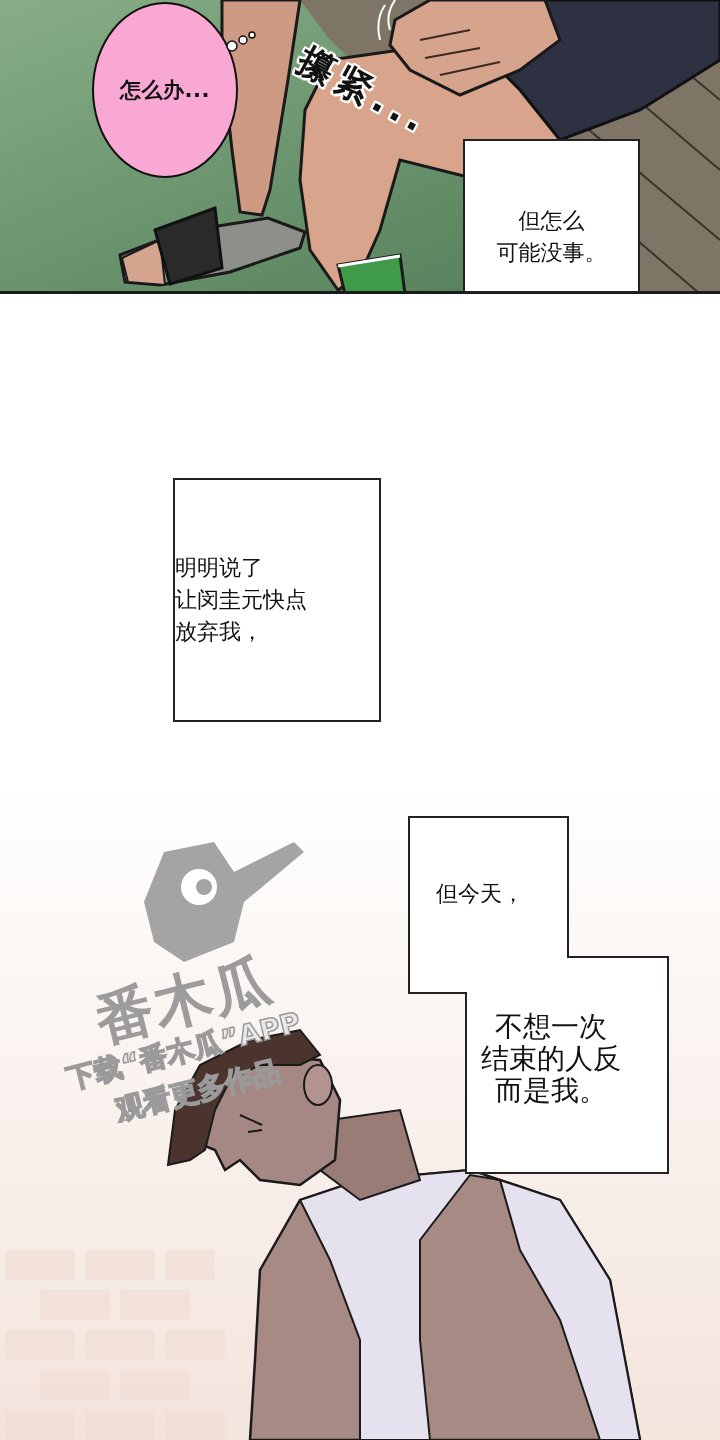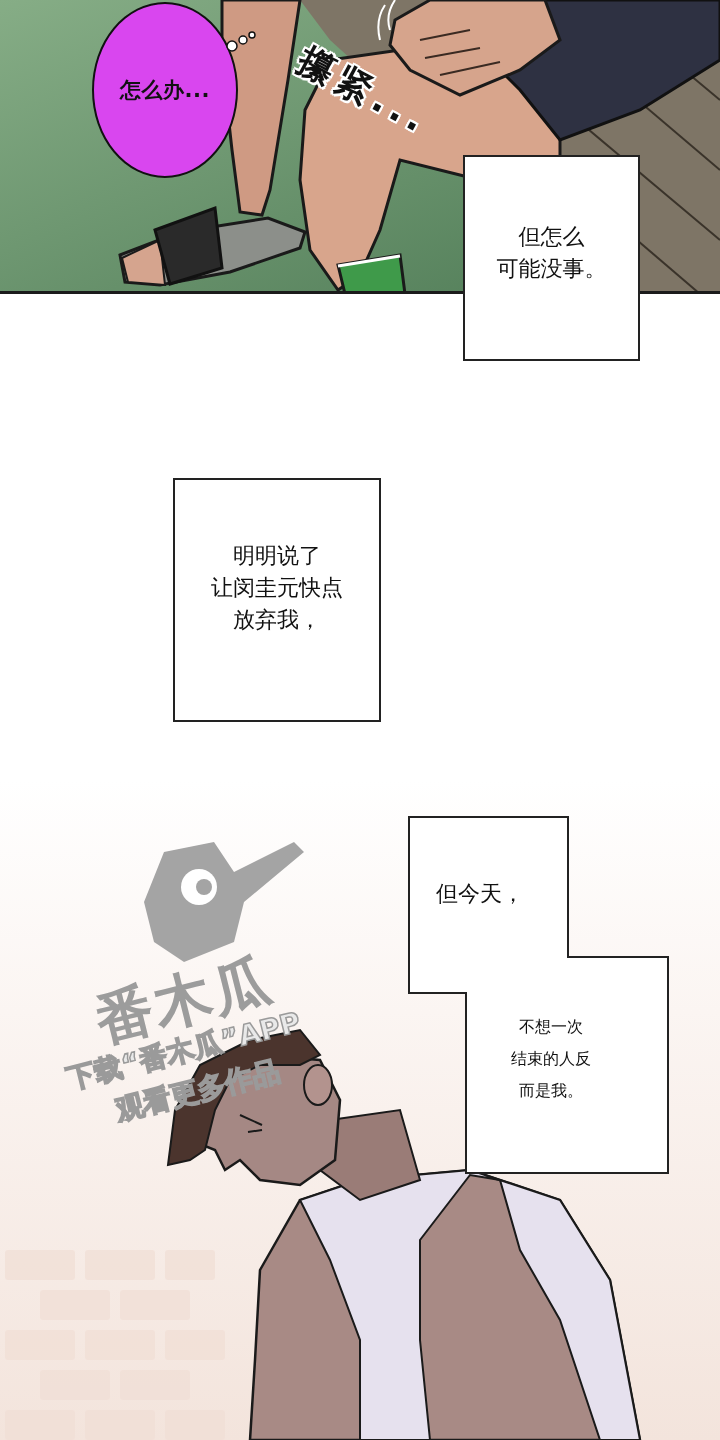--- a/index.html
+++ b/index.html
@@ -7,50 +7,50 @@
   body { position:relative; font-family:"DejaVu Sans","Liberation Sans",sans-serif; }
 
   .page { position:relative; width:720px; height:1440px; background:#ffffff; }
 
   
   .panel-top { position:absolute; left:0; top:0; width:720px; height:294px; overflow:hidden;
     background:#7fa87f; border-bottom:3px solid #1b1b1b; }
   .panel-top svg { position:absolute; left:0; top:0; }
 
   .speech-bubble { position:absolute; left:92px; top:2px; width:146px; height:176px;
-    background:#d946ef; border:2px solid #111; border-radius:50%;
+    background:#f9a8d4; border:2px solid #111; border-radius:50%;
     display:flex; align-items:center; justify-content:center; }
   .speech-bubble span { font-size:21px; color:#111; font-weight:bold; letter-spacing:0.5px; }
 
   .sfx { position:absolute; left:312px; top:36px; width:140px; height:130px;
     transform:rotate(28deg); transform-origin:left top; }
   .sfx span { display:block; font-size:36px; font-weight:900; color:#111;
     text-shadow: -2px -2px 0 #fff, 2px -2px 0 #fff, -2px 2px 0 #fff, 2px 2px 0 #fff,
                  0 -2px 0 #fff, 0 2px 0 #fff, -2px 0 0 #fff, 2px 0 0 #fff;
     letter-spacing:6px; white-space:nowrap; }
 
   .caption { position:absolute; background:#fff; border:2px solid #222; }
   .caption .txt { position:absolute; font-size:22px; line-height:32px; color:#111; white-space:pre; }
 
-  .caption-1 { left:463px; top:155px; width:177px; height:206px; z-index:3; }
+  .caption-1 { left:463px; top:139px; width:177px; height:154px; z-index:3; }
   .caption-1 .txt { left:0; right:0; top:64px; text-align:center; }
 
   .caption-2 { left:173px; top:478px; width:208px; height:244px; }
-  .caption-2 .txt { left:0; right:0; top:60px; text-align:center; }
+  .caption-2 .txt { left:0; right:0; top:72px; }
 
   
   .panel-bottom { position:absolute; left:0; top:780px; width:720px; height:660px; overflow:hidden;
     background: linear-gradient(180deg, #ffffff 0%, #fbf5f2 35%, #f3e4dc 100%); }
   .panel-bottom svg { position:absolute; left:0; top:0; }
 
   .linked-caption { position:absolute; left:408px; top:816px; width:262px; height:360px; z-index:5;text-decoration:underline; }
   .linked-caption svg { position:absolute; left:0; top:0; }
   .linked-caption .t1 { position:absolute; left:28px; top:62px; font-size:22px; line-height:32px; color:#111; white-space:pre; }
   .linked-caption .t2 { position:absolute; left:58px; top:195px; width:170px; text-align:center;
-    font-size:16px; line-height:32px; color:#111; white-space:pre; }
+    font-size:28px; line-height:32px; color:#111; white-space:pre; }
 
   .watermark { position:absolute; left:64px; top:832px; width:320px; height:300px; z-index:4; pointer-events:none; }
   .watermark .wm-line { position:absolute; font-size:28px; font-weight:bold; color:#e9e9e9;
     -webkit-text-stroke:1.5px #9a9a9a; transform:rotate(-14deg); white-space:nowrap; }
   .watermark .wm-brand { position:absolute; left:30px; top:130px; font-size:58px; font-weight:900; color:#9c9c9c;
     transform:rotate(-14deg); letter-spacing:2px; }
 </style>
 </head>
 <body>
 

